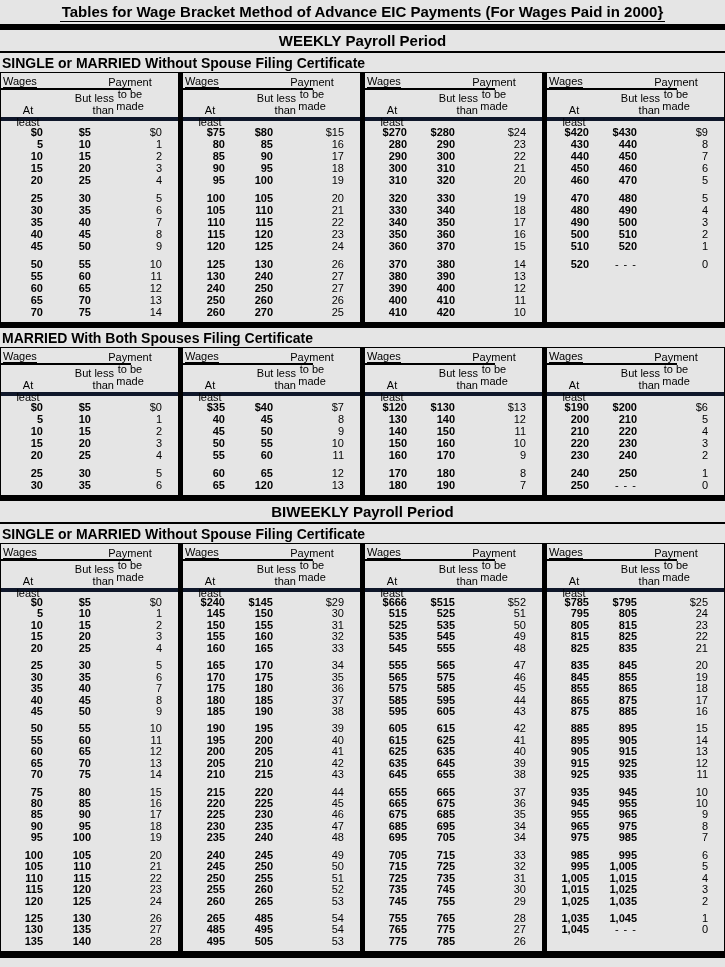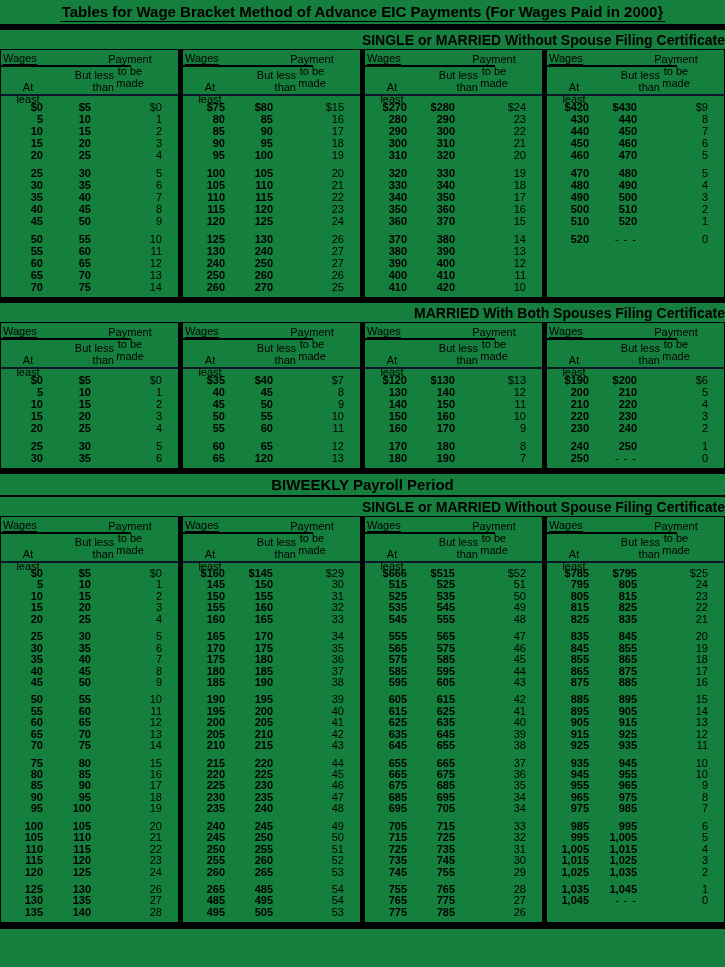--- a/index.html
+++ b/index.html
@@ -1,28 +1,28 @@
 <!DOCTYPE html>
 <html><head>
 <meta charset="utf-8">
 <style>
   html,body{margin:0;padding:0;background:#fff;}
   .page{
-    width:725px;height:967px;overflow:hidden;background:#15803d;color:#000;
+    width:725px;height:967px;overflow:hidden;background:#e5e5e5;color:#000;
     font-family:"Liberation Sans",sans-serif;position:relative;
   }
   .doc-title{padding-top:3px;text-align:center;font-size:15px;font-weight:bold;height:21px;}
   .doc-title span{border-bottom:1px solid #000;padding:0 2px 1px 2px;}
   .rule-thick{height:6px;background:#000;}
   .period-header{font-size:15px;font-weight:bold;text-align:center;padding:2px 0 2px 0;border-bottom:2px solid #000;}
-  .section-title{font-size:14px;font-weight:bold;text-align:right;padding:2px 0 1px 2px;border-bottom:1px solid #000;}
+  .section-title{font-size:14px;font-weight:bold;text-align:left;padding:2px 0 1px 2px;border-bottom:1px solid #000;}
   .bracket-table{display:flex;border-left:1px solid #000;border-right:1px solid #000;}
   .grp{flex:1 1 0;min-width:0;}
   .grp + .grp{border-left:5px solid #000;}
-  .grp-head{height:42px;border-bottom:2px solid #0f172a;position:relative;padding-top:2px;font-size:11px;}
+  .grp-head{height:42px;border-bottom:4px solid #0f172a;position:relative;padding-top:2px;font-size:11px;}
   .wages-label{width:128px;border-bottom:2px solid #000;height:13px;padding-left:2px;}
   .wages-label span{border-bottom:1px solid #000;}
   .payment-head{position:absolute;top:3px;right:22px;width:52px;text-align:center;line-height:12px;}
   .sub-row{display:grid;grid-template-columns:54px 64px 1fr;margin-top:2px;}
   .sub-at{grid-column:1;width:34px;margin:12px auto;text-align:center;line-height:12px;}
   .sub-but{grid-column:2;width:54px;margin:0 auto;text-align:right;line-height:12px;}
   .grp-body{padding-top:5px;padding-bottom:4px;}
   .block + .block{margin-top:6px;}
   .row{display:grid;grid-template-columns:54px 64px 1fr;font-size:11px;height:12px;line-height:12px;}
   .compact .row{height:11.45px;line-height:11.45px;}
@@ -32,20 +32,21 @@
   .c2{padding-right:16px;}
   .cell.dash{font-weight:normal;letter-spacing:1px;}
 </style>
 </head>
 <body>
 
 <div class="page">
   <div class="doc-title"><span>Tables for Wage Bracket Method of Advance EIC Payments (For Wages Paid in 2000}</span></div>
   <div class="rule-thick"></div>
 
+  <div class="period-header">WEEKLY Payroll Period</div>
   <div class="section-title">SINGLE or MARRIED Without Spouse Filing Certificate</div>
   <div class="bracket-table">
       <div class="grp">
         <div class="grp-head">
           <div class="wages-label"><span>Wages</span></div>
           <div class="payment-head">Payment to be made</div>
           <div class="sub-row">
             <div class="sub-at">At least</div>
             <div class="sub-but">But less than</div>
           </div>
@@ -777,21 +778,21 @@
           <div class="wages-label"><span>Wages</span></div>
           <div class="payment-head">Payment to be made</div>
           <div class="sub-row">
             <div class="sub-at">At least</div>
             <div class="sub-but">But less than</div>
           </div>
         </div>
         <div class="grp-body">
           <div class="block">
             <div class="row">
-              <div class="cell c0">$160</div>
+              <div class="cell c0">$240</div>
               <div class="cell c1">$145</div>
               <div class="cell c2">$29</div>
             </div>
             <div class="row">
               <div class="cell c0">145</div>
               <div class="cell c1">150</div>
               <div class="cell c2">30</div>
             </div>
             <div class="row">
               <div class="cell c0">150</div>

